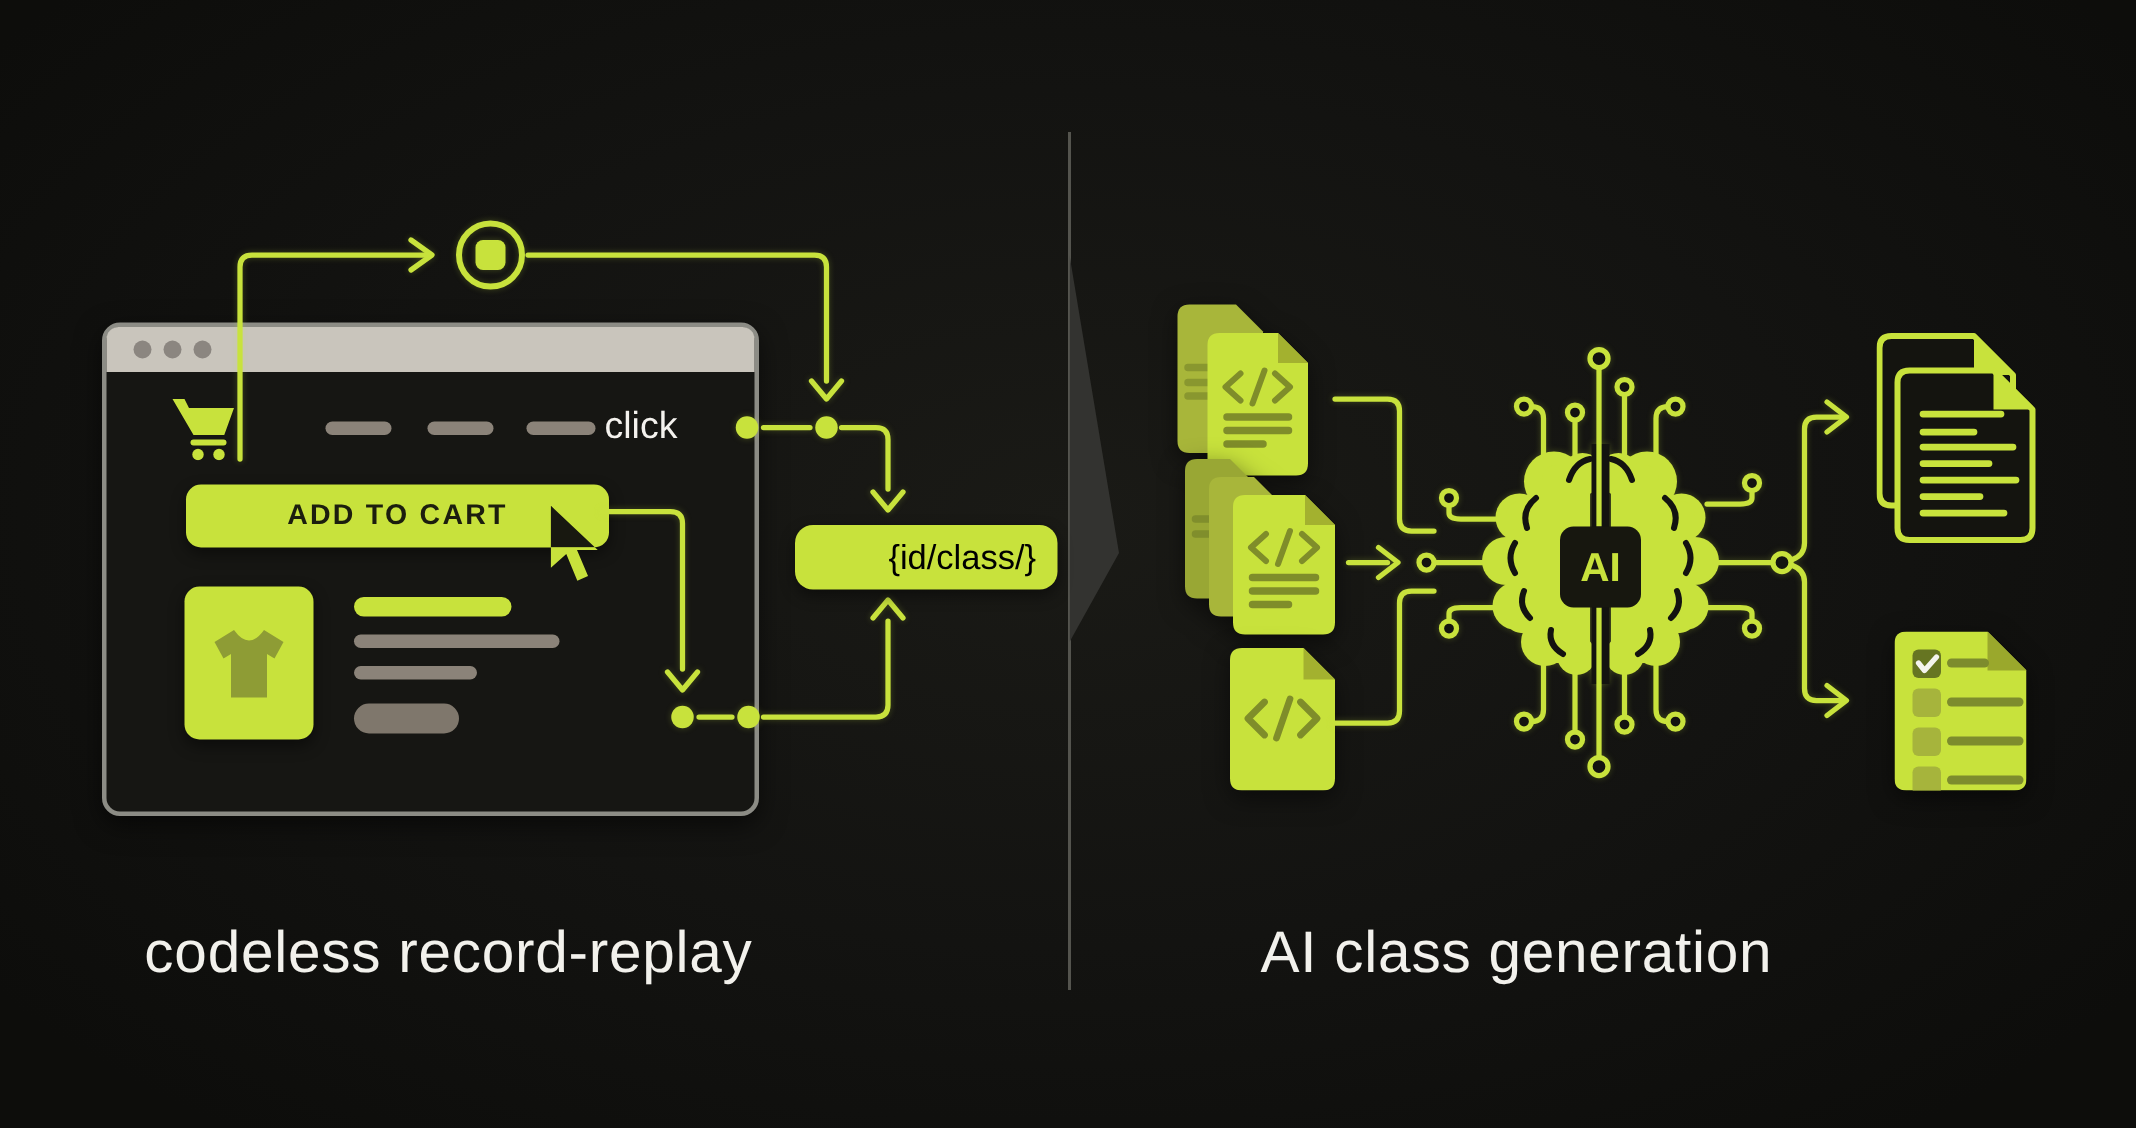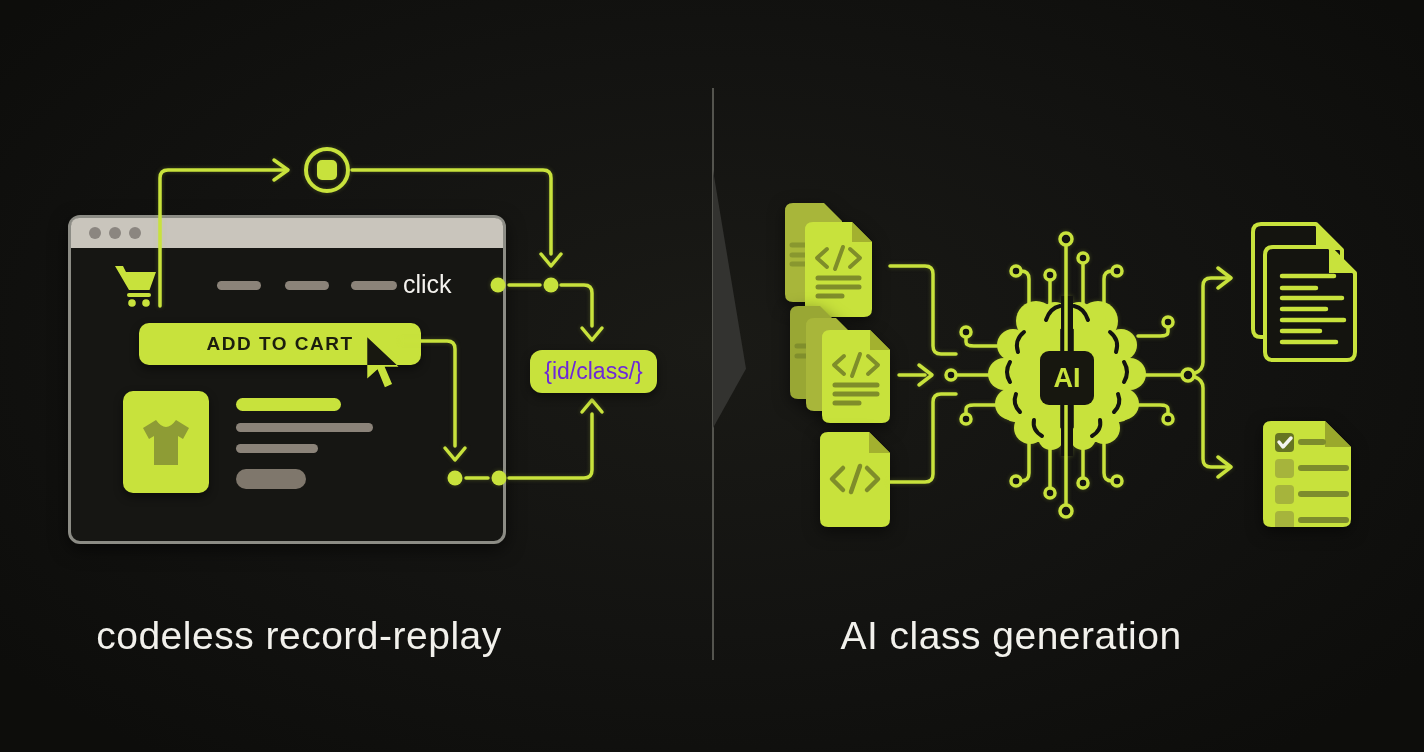--- a/index.html
+++ b/index.html
@@ -15,21 +15,21 @@
     background:#161613;border:3px solid #8c8c85;border-radius:12px;
     box-shadow:0 6px 18px rgba(0,0,0,.55);
   }
   .browser-bar{
     position:absolute;left:0;top:0;right:0;height:30px;
     background:#c9c5bc;border-radius:8px 8px 0 0;
   }
   .bar-dot{position:absolute;top:9px;width:12px;height:12px;border-radius:50%;background:#8b8680;}
   .nav-dash{position:absolute;top:63px;height:9px;border-radius:5px;background:#8b8379;}
   .atc-btn{
-    position:absolute;left:68px;top:105px;width:282px;height:42px;
+    position:absolute;left:53px;top:105px;width:282px;height:42px;
     background:#c8e23c;border:none;border-radius:10px;
     color:#1c1e0e;font-family:"Liberation Sans",sans-serif;
     font-size:19px;font-weight:bold;letter-spacing:1.5px;
     box-shadow:0 4px 10px rgba(0,0,0,.45);
   }
   .product-card{
     position:absolute;left:52px;top:173px;width:86px;height:102px;
     background:#c8e23c;border-radius:10px;box-shadow:0 4px 10px rgba(0,0,0,.45);
     display:flex;align-items:center;justify-content:center;
   }
@@ -39,23 +39,24 @@
     color:#f2f1ec;font-size:39px;letter-spacing:.5px;
   }
   .divider-line{left:712px;top:88px;width:2px;height:572px;background:#54544e;}
   .divider-tri{
     left:713px;top:170px;width:33px;height:258px;background:#333330;
     clip-path:polygon(0 0,100% 77%,0 100%);
   }
   .click-label{left:403px;top:270px;width:64px;color:#f4f2ee;font-size:25px;}
   .selector-chip{
     left:530px;top:350px;width:127px;height:43px;background:#c8e23c;border-radius:12px;
-    color:#6d28d9;font-size:23px;font-weight:500;
+    color:#000000;font-size:23px;font-weight:500;
     display:flex;align-items:center;justify-content:center;
     box-shadow:0 4px 10px rgba(0,0,0,.45);
+    padding-left:48px;
   }
   svg{display:block;}
   .overlay{left:0;top:0;pointer-events:none;filter:drop-shadow(0 0 2px rgba(200,226,60,.25));}
   .icon-shadow{filter:drop-shadow(0 5px 8px rgba(0,0,0,.5));}
 </style>
 </head>
 <body>
 
 <div class="canvas">
 

